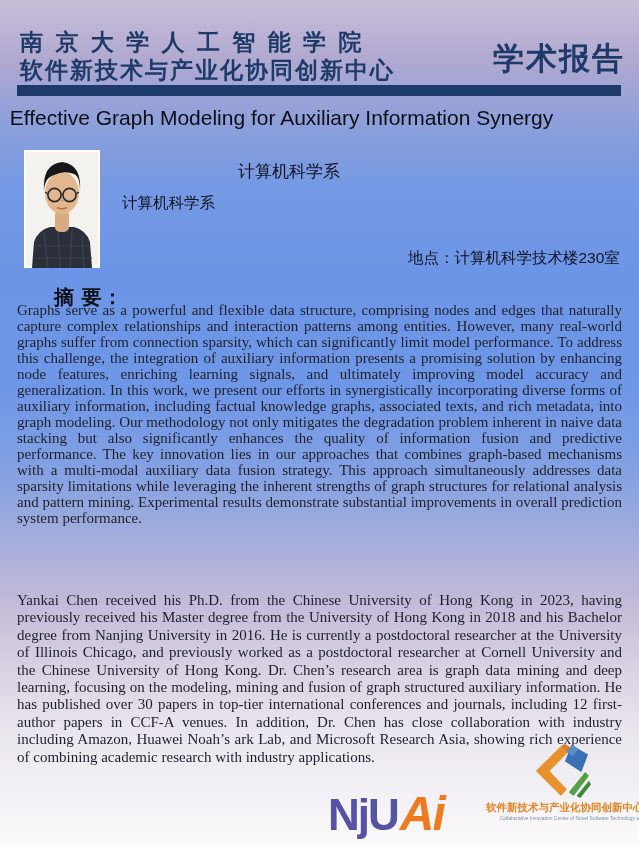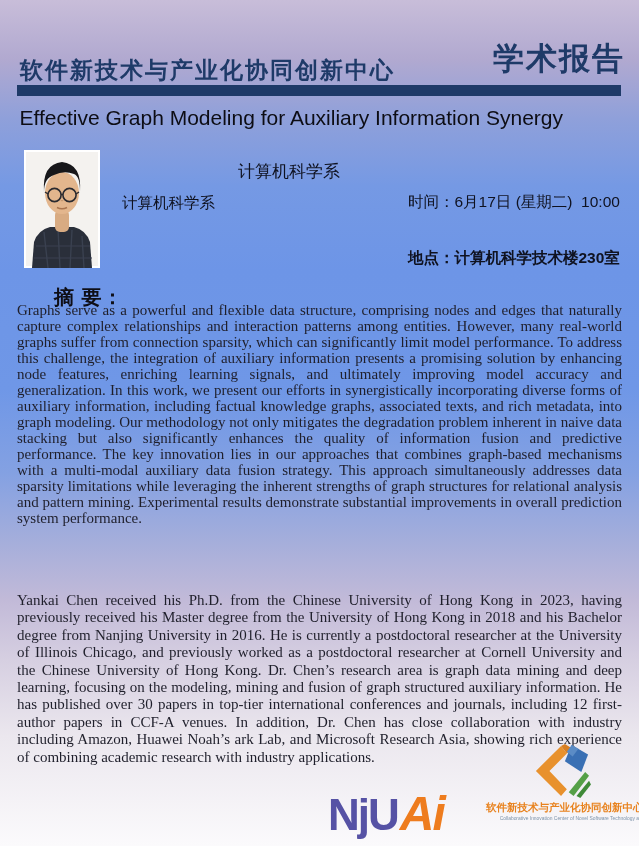--- a/index.html
+++ b/index.html
@@ -23,29 +23,29 @@
       #ebe7ee 87%,
       #fbfafc 100%);
   }
   .abs{position:absolute;}
   
   .hdr-line1{left:20px;top:27px;font-size:23px;font-weight:700;color:#1e3a68;letter-spacing:3px;white-space:nowrap;}
   .hdr-line2{left:20px;top:55px;font-size:23px;font-weight:700;color:#1e3a68;letter-spacing:2px;white-space:nowrap;}
   .hdr-badge{right:14px;top:38px;font-size:31px;font-weight:700;color:#1e3a68;letter-spacing:2px;}
   .hdr-bar{left:17px;top:85px;width:604px;height:11px;background:#1e3a68;}
   
-  .talk-title{left:0;top:106px;width:563px;text-align:right;font-size:21px;color:#0d0d14;white-space:nowrap;}
+  .talk-title{left:0;top:106px;width:563px;text-align:center;font-size:21px;color:#0d0d14;white-space:nowrap;}
   
   .photo{left:24px;top:150px;width:76px;height:118px;background:#fff;}
   .spk-name{left:122px;top:152px;font-size:26px;font-weight:600;color:#0f1220;letter-spacing:6px;}
   .spk-title{left:238px;top:160px;font-size:17px;font-weight:500;color:#0f1220;}
   .spk-dept{left:122px;top:193px;font-size:15.5px;font-weight:500;color:#0f1220;}
   .spk-time{left:408px;top:192px;font-size:15.5px;font-weight:500;color:#0f1220;white-space:pre;}
   .spk-affil{left:122px;top:249px;font-size:15.5px;font-weight:500;color:#0f1220;}
-  .spk-place{left:408px;top:248px;font-size:15.5px;font-weight:700;color:#0f1220;}
+  .spk-place{left:408px;top:248px;font-size:15.5px;font-weight:400;color:#0f1220;}
   
   .sec-head{left:17px;font-size:20px;font-weight:600;color:#0e0e16;letter-spacing:1px;margin-left:37px;}
   .abstract-head{top:284px;}
   .abstract-body{left:17px;top:302px;width:605px;font-family:Liberation Serif, serif;
     font-size:15px;line-height:16px;color:#1f1f2b;text-align:justify;}
   .bio-head{top:562px;}
   .bio-body{left:17px;top:592px;width:605px;font-family:"Liberation Serif",serif;
     font-size:15px;line-height:17.4px;color:#1f1f2b;text-align:justify;}
   
   .nju-logo{left:328px;top:786px;white-space:nowrap;}
@@ -54,20 +54,21 @@
   .cic-logo{left:486px;top:743px;width:152px;text-align:center;}
   .cic-icon{display:block;margin:0 auto;}
   .cic-cn{display:block;margin-top:2px;font-size:10.5px;font-weight:700;color:#e8821e;white-space:nowrap;}
   .cic-en{display:block;margin-top:1px;font-size:6px;color:#7d93aa;white-space:nowrap;transform:scale(.82);transform-origin:center top;}
 </style>
 </head>
 <body>
 
 <div class="poster">
 
+  <div class="abs hdr-line1">南 京 大 学 人 工 智 能 学 院</div>
   <div class="abs hdr-line2">软件新技术与产业化协同创新中心</div>
   <div class="abs hdr-badge">学术报告</div>
   <div class="abs hdr-bar"></div>
 
   <div class="abs talk-title">Effective Graph Modeling for Auxiliary Information Synergy</div>
 
   <div class="abs photo">
     <svg width="76" height="118" viewBox="0 0 76 118">
       <rect x="0" y="0" width="76" height="118" fill="#ffffff"></rect>
       <rect x="2" y="2" width="72" height="114" fill="#f4f2ef"></rect>
@@ -86,21 +87,20 @@
       <circle cx="45.5" cy="45" r="6.6" fill="none" stroke="#2b2b30" stroke-width="1.6"></circle>
       <path d="M37 44.4 L39 44.4 M24 44 L21 42 M52 44 L55 42" stroke="#2b2b30" stroke-width="1.4"></path>
 
       <path d="M33 57.5 Q38 60 43 57.5" stroke="#a9744e" stroke-width="1.4" fill="none"></path>
       <path d="M36.5 50 Q38 52 39.5 50" stroke="#c2946c" stroke-width="1" fill="none"></path>
     </svg>
   </div>
 
   <div class="abs spk-title">计算机科学系</div>
   <div class="abs spk-dept">计算机科学系</div>
-  <div class="abs spk-time">时间：6月17日 (星期二)  10:00</div>
   <div class="abs spk-place">地点：计算机科学技术楼230室</div>
 
   <div class="abs sec-head abstract-head">摘 要：</div>
   <div class="abs abstract-body">Graphs serve as a powerful and flexible data structure, comprising nodes and edges that naturally capture complex relationships and interaction patterns among entities. However, many real-world graphs suffer from connection sparsity, which can significantly limit model performance. To address this challenge, the integration of auxiliary information presents a promising solution by enhancing node features, enriching learning signals, and ultimately improving model accuracy and generalization. In this work, we present our efforts in synergistically incorporating diverse forms of auxiliary information, including factual knowledge graphs, associated texts, and rich metadata, into graph modeling. Our methodology not only mitigates the degradation problem inherent in naive data stacking but also significantly enhances the quality of information fusion and predictive performance. The key innovation lies in our approaches that combines graph-based mechanisms with a multi-modal auxiliary data fusion strategy. This approach simultaneously addresses data sparsity limitations while leveraging the inherent strengths of graph structures for relational analysis and pattern mining. Experimental results demonstrate substantial improvements in overall prediction system performance.</div>
 
   <div class="abs bio-body">Yankai Chen received his Ph.D. from the Chinese University of Hong Kong in 2023, having previously received his Master degree from the University of Hong Kong in 2018 and his Bachelor degree from Nanjing University in 2016. He is currently a postdoctoral researcher at the University of Illinois Chicago, and previously worked as a postdoctoral researcher at Cornell University and the Chinese University of Hong Kong. Dr. Chen’s research area is graph data mining and deep learning, focusing on the modeling, mining and fusion of graph structured auxiliary information. He has published over 30 papers in top-tier international conferences and journals, including 12 first-author papers in CCF-A venues. In addition, Dr. Chen has close collaboration with industry including Amazon, Huawei Noah’s ark Lab, and Microsoft Research Asia, showing rich experience of combining academic research with industry applications.</div>
 
   <div class="abs nju-logo">
     <span class="nju-part1">NjU</span><span class="nju-part2">Ai</span>
   </div>

